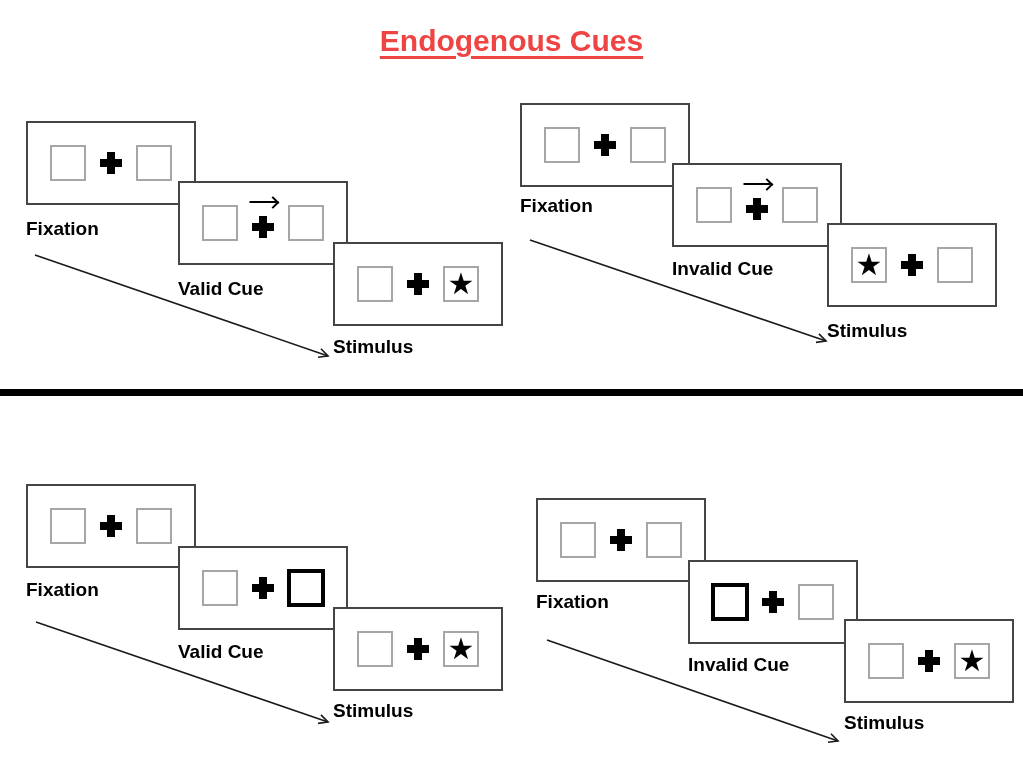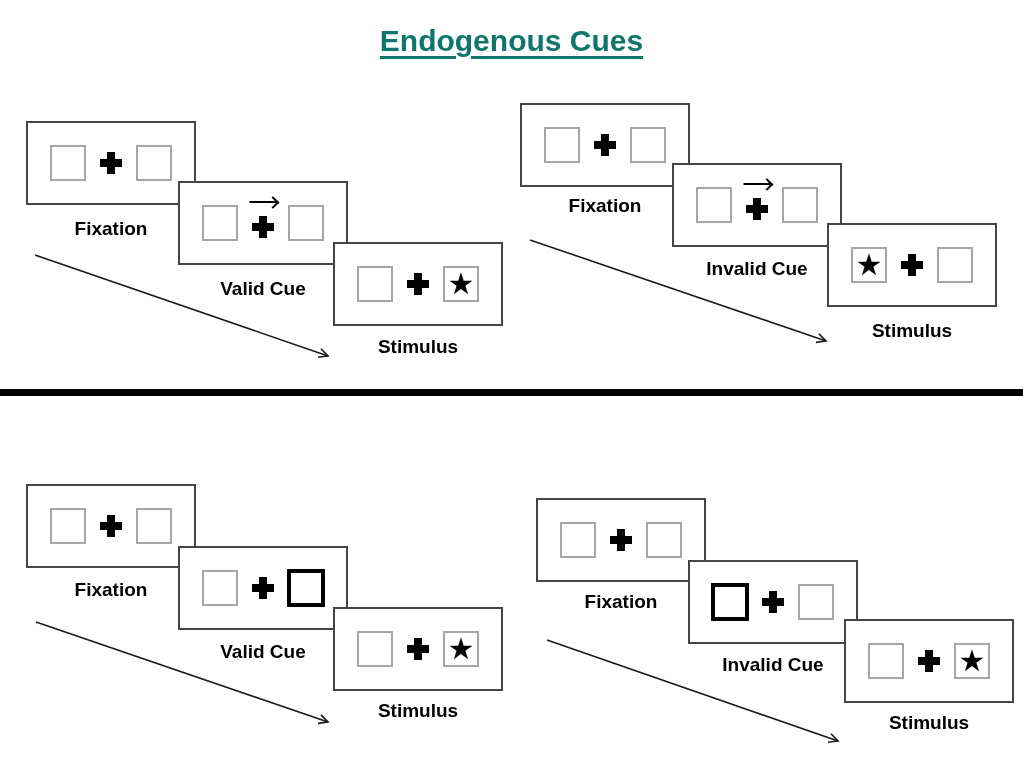--- a/index.html
+++ b/index.html
@@ -1,21 +1,21 @@
 <!DOCTYPE html>
 <html><head>
 <meta charset="utf-8">
 <style>
   html,body{margin:0;padding:0;background:#fff;}
   .canvas{position:relative;width:1023px;height:767px;background:#ffffff;
           font-family:"Liberation Sans",sans-serif;overflow:hidden;color:#000;}
 
   .title{position:absolute;left:0;width:100%;text-align:center;font-weight:bold;
          font-size:30px;letter-spacing:0px;text-decoration:underline;
-         text-decoration-thickness:3px;text-underline-offset:5px;color:#0f766e;}
+         text-decoration-thickness:3px;text-underline-offset:5px;color:#ef4444;}
 
   .divider{position:absolute;left:0;top:389px;width:1023px;height:7px;background:#000;}
 
   .panel{position:absolute;width:170px;height:84px;background:#fff;
          border:2px solid #454545;box-sizing:border-box;}
 
   .box{position:absolute;top:22px;width:36px;height:36px;border:2px solid #a6a6a6;
        background:#fff;box-sizing:border-box;}
   .bl{left:22px;}
   .br{right:22px;}
@@ -31,21 +31,21 @@
 
   .cue-arrow{position:absolute;left:50%;top:18px;width:27px;height:2px;background:#000;
              transform:translateX(-50%);}
   .cue-arrow::after{content:"";position:absolute;right:-1px;top:-3px;width:7px;height:7px;
              border-top:2px solid #000;border-right:2px solid #000;transform:rotate(45deg);}
 
   .star-box{text-align:center;}
   .star{display:block;font-family:"DejaVu Sans",sans-serif;font-size:30px;
         line-height:31px;color:#000;}
 
-  .plabel{position:absolute;width:170px;text-align:center;font-weight:bold;
+  .plabel{position:absolute;width:170px;text-align:left;font-weight:bold;
           font-size:19px;color:#000;white-space:nowrap;}
 
   svg.arrows{position:absolute;left:0;top:0;}
   svg.arrows line{stroke:#1a1a1a;stroke-width:1.6;}
 </style>
 </head>
 <body>
 
 <div class="canvas">
 

